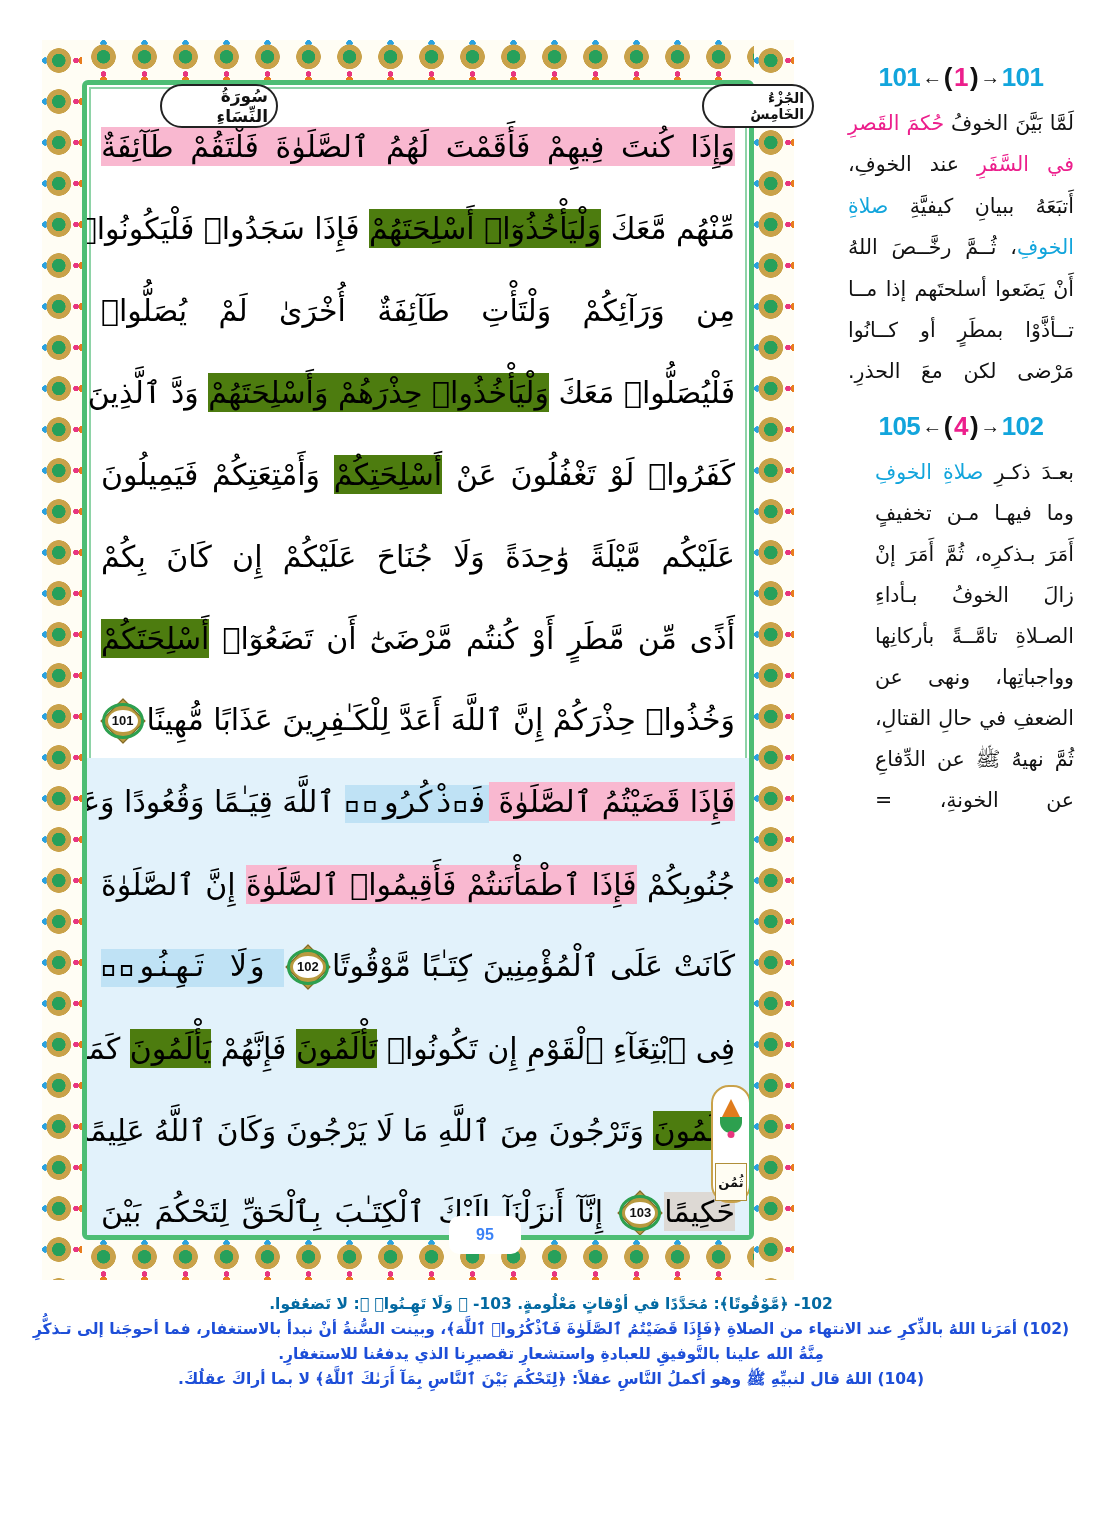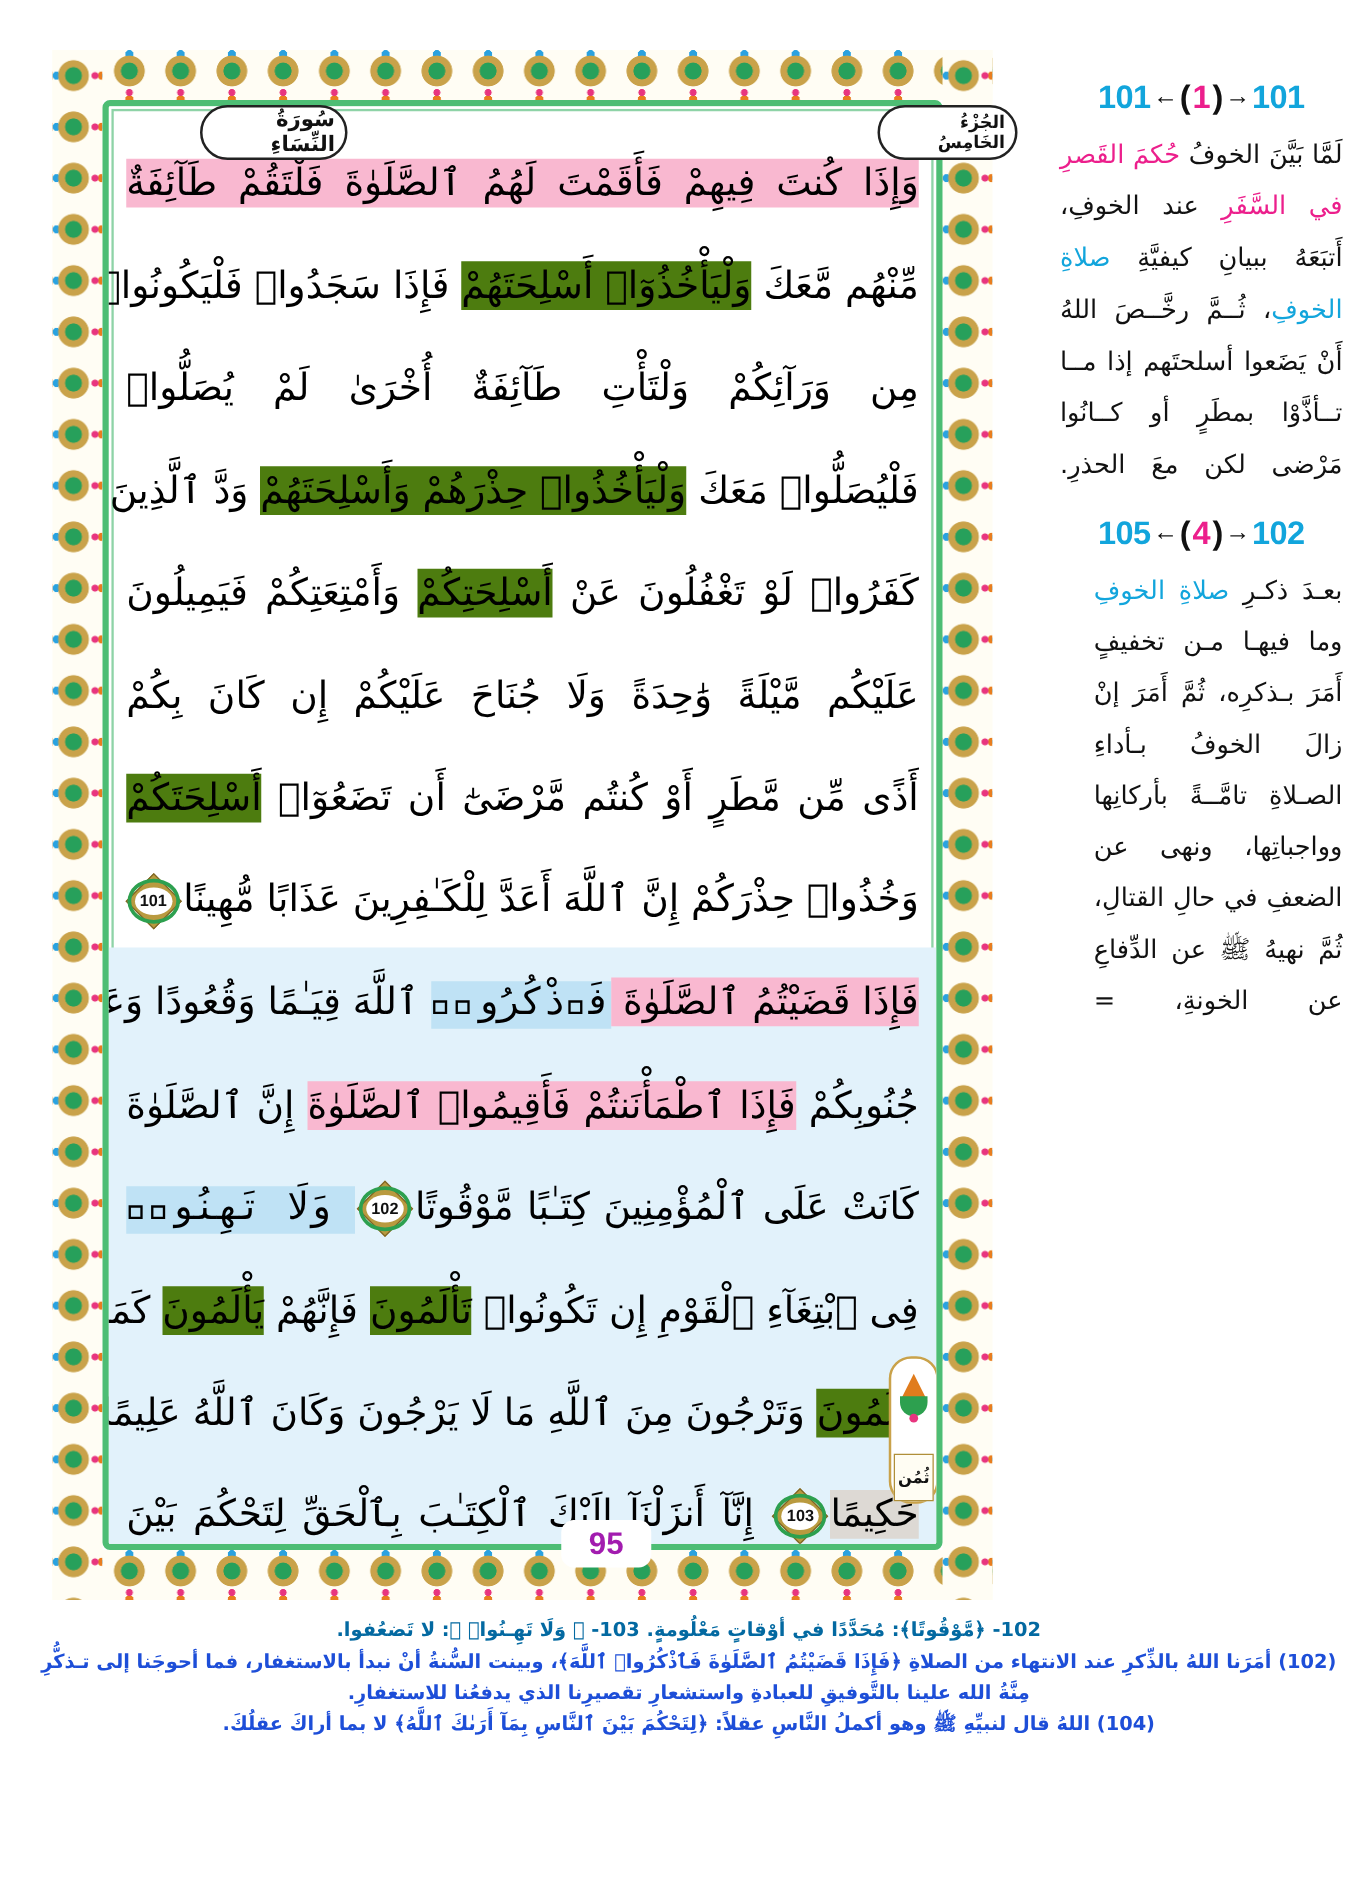--- a/index.html
+++ b/index.html
@@ -79,21 +79,21 @@
   .cart-juz{left:660px;width:112px;font-size:14px;}
 
   
   .page-num{
     position:absolute;
     left:407px;bottom:26px;
     width:72px;height:38px;
     background:#ffffff;
     border-radius:10px;
     display:flex;align-items:center;justify-content:center;
-    font-size:25px;font-weight:700;color:#a21caf;
+    font-size:16px;font-weight:700;color:#3b82f6;
     z-index:6;
     font-family:"Liberation Sans",sans-serif;
   }
 
   
   .quran-body{
     position:absolute;
     left:0;top:0;right:0;bottom:0;
     direction:rtl;
     padding:10px 14px 6px 14px;

